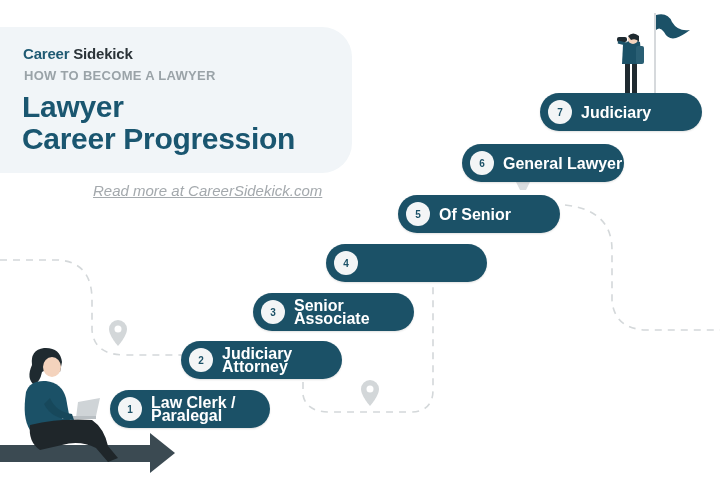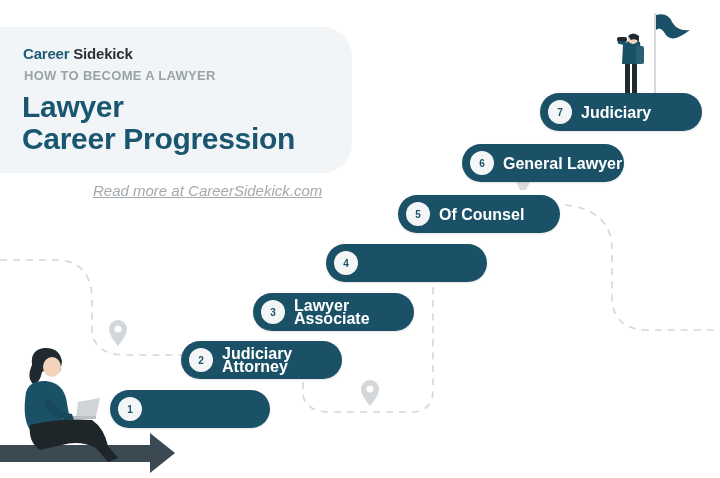--- a/index.html
+++ b/index.html
@@ -112,35 +112,37 @@
     <div class="title">
       <div>Lawyer</div>
       <div>Career Progression</div>
     </div>
   </div>
 
   <div class="read-more">Read more at CareerSidekick.com</div>
 
   <div class="pill" style="left:110px; top:390px; width:160px;">
     <span class="num">1</span>
+    <span class="lbl">Law Clerk /
+Paralegal</span>
   </div>
   <div class="pill" style="left:181px; top:341px; width:161px;">
     <span class="num">2</span>
     <span class="lbl">Judiciary Attorney</span>
   </div>
   <div class="pill" style="left:253px; top:293px; width:161px;">
     <span class="num">3</span>
-    <span class="lbl">Lawyer Associate</span>
+    <span class="lbl">Senior Associate</span>
   </div>
   <div class="pill" style="left:326px; top:244px; width:161px;">
     <span class="num">4</span>
   </div>
   <div class="pill" style="left:398px; top:195px; width:162px;">
     <span class="num">5</span>
-    <span class="lbl">Of Counsel</span>
+    <span class="lbl">Of Senior</span>
   </div>
   <div class="pill" style="left:462px; top:144px; width:162px;">
     <span class="num">6</span>
     <span class="lbl">General Lawyer</span>
   </div>
   <div class="pill" style="left:540px; top:93px; width:162px;">
     <span class="num">7</span>
     <span class="lbl">Judiciary</span>
   </div>
 

